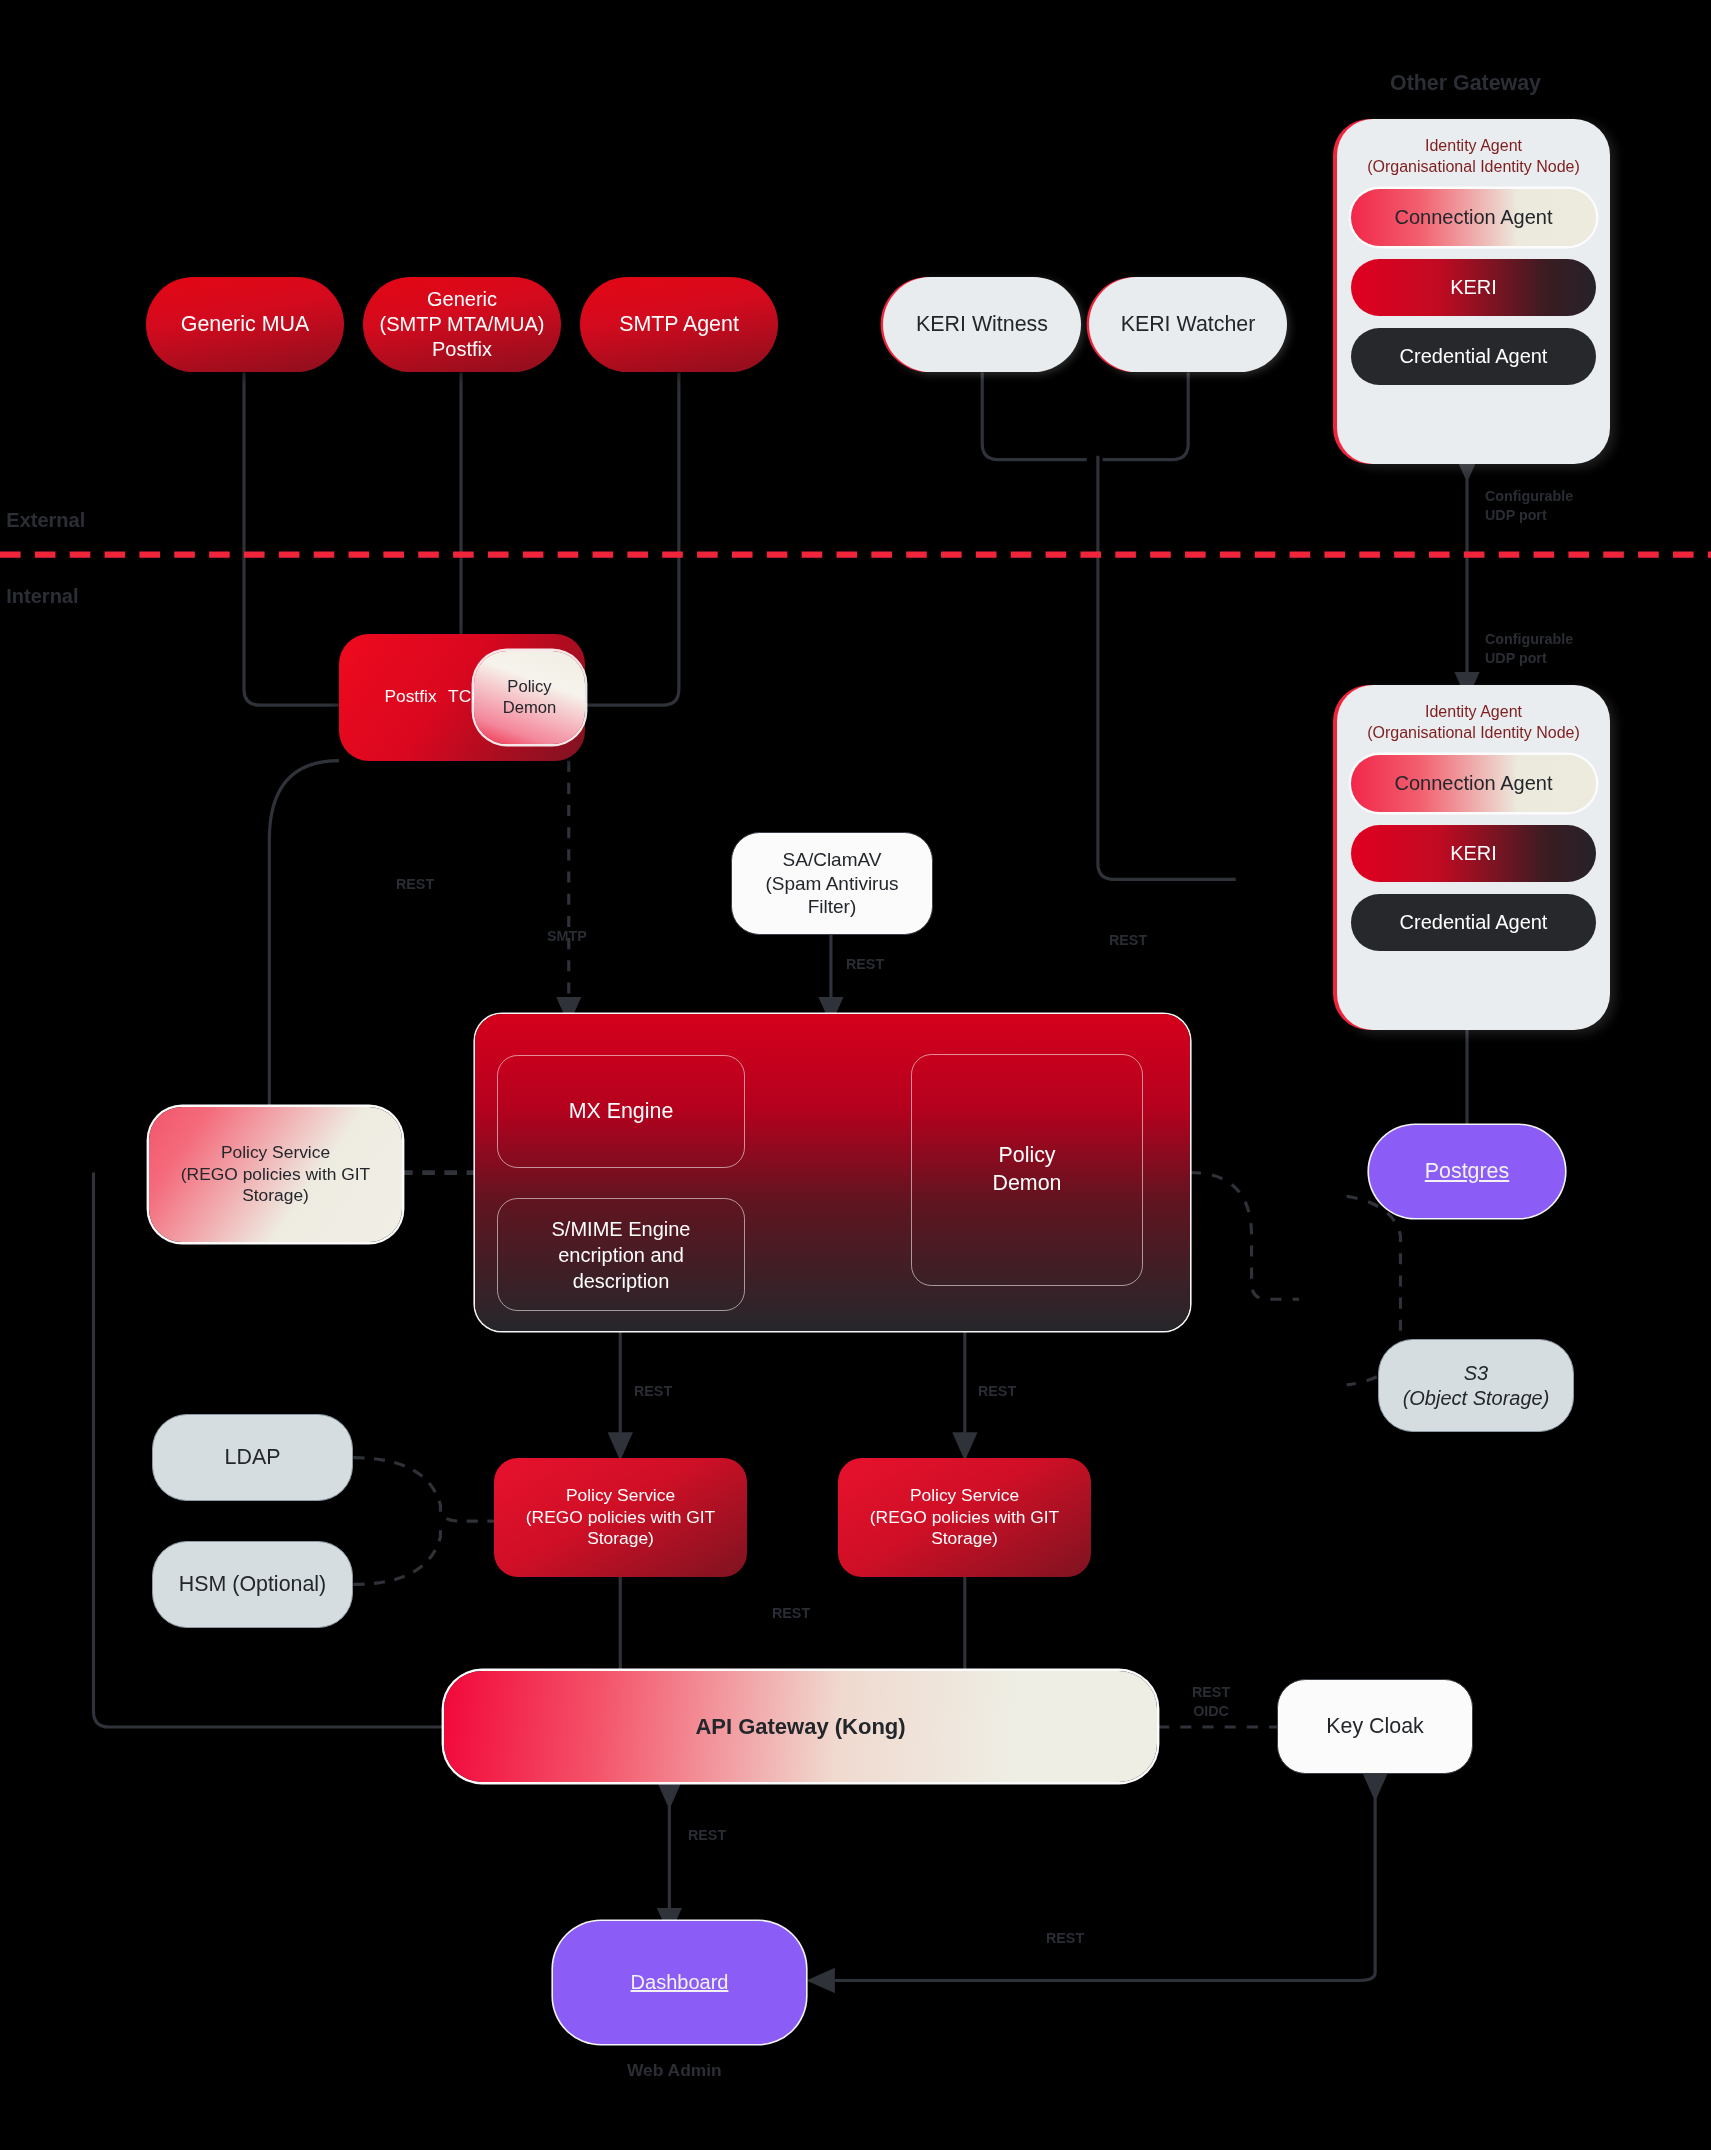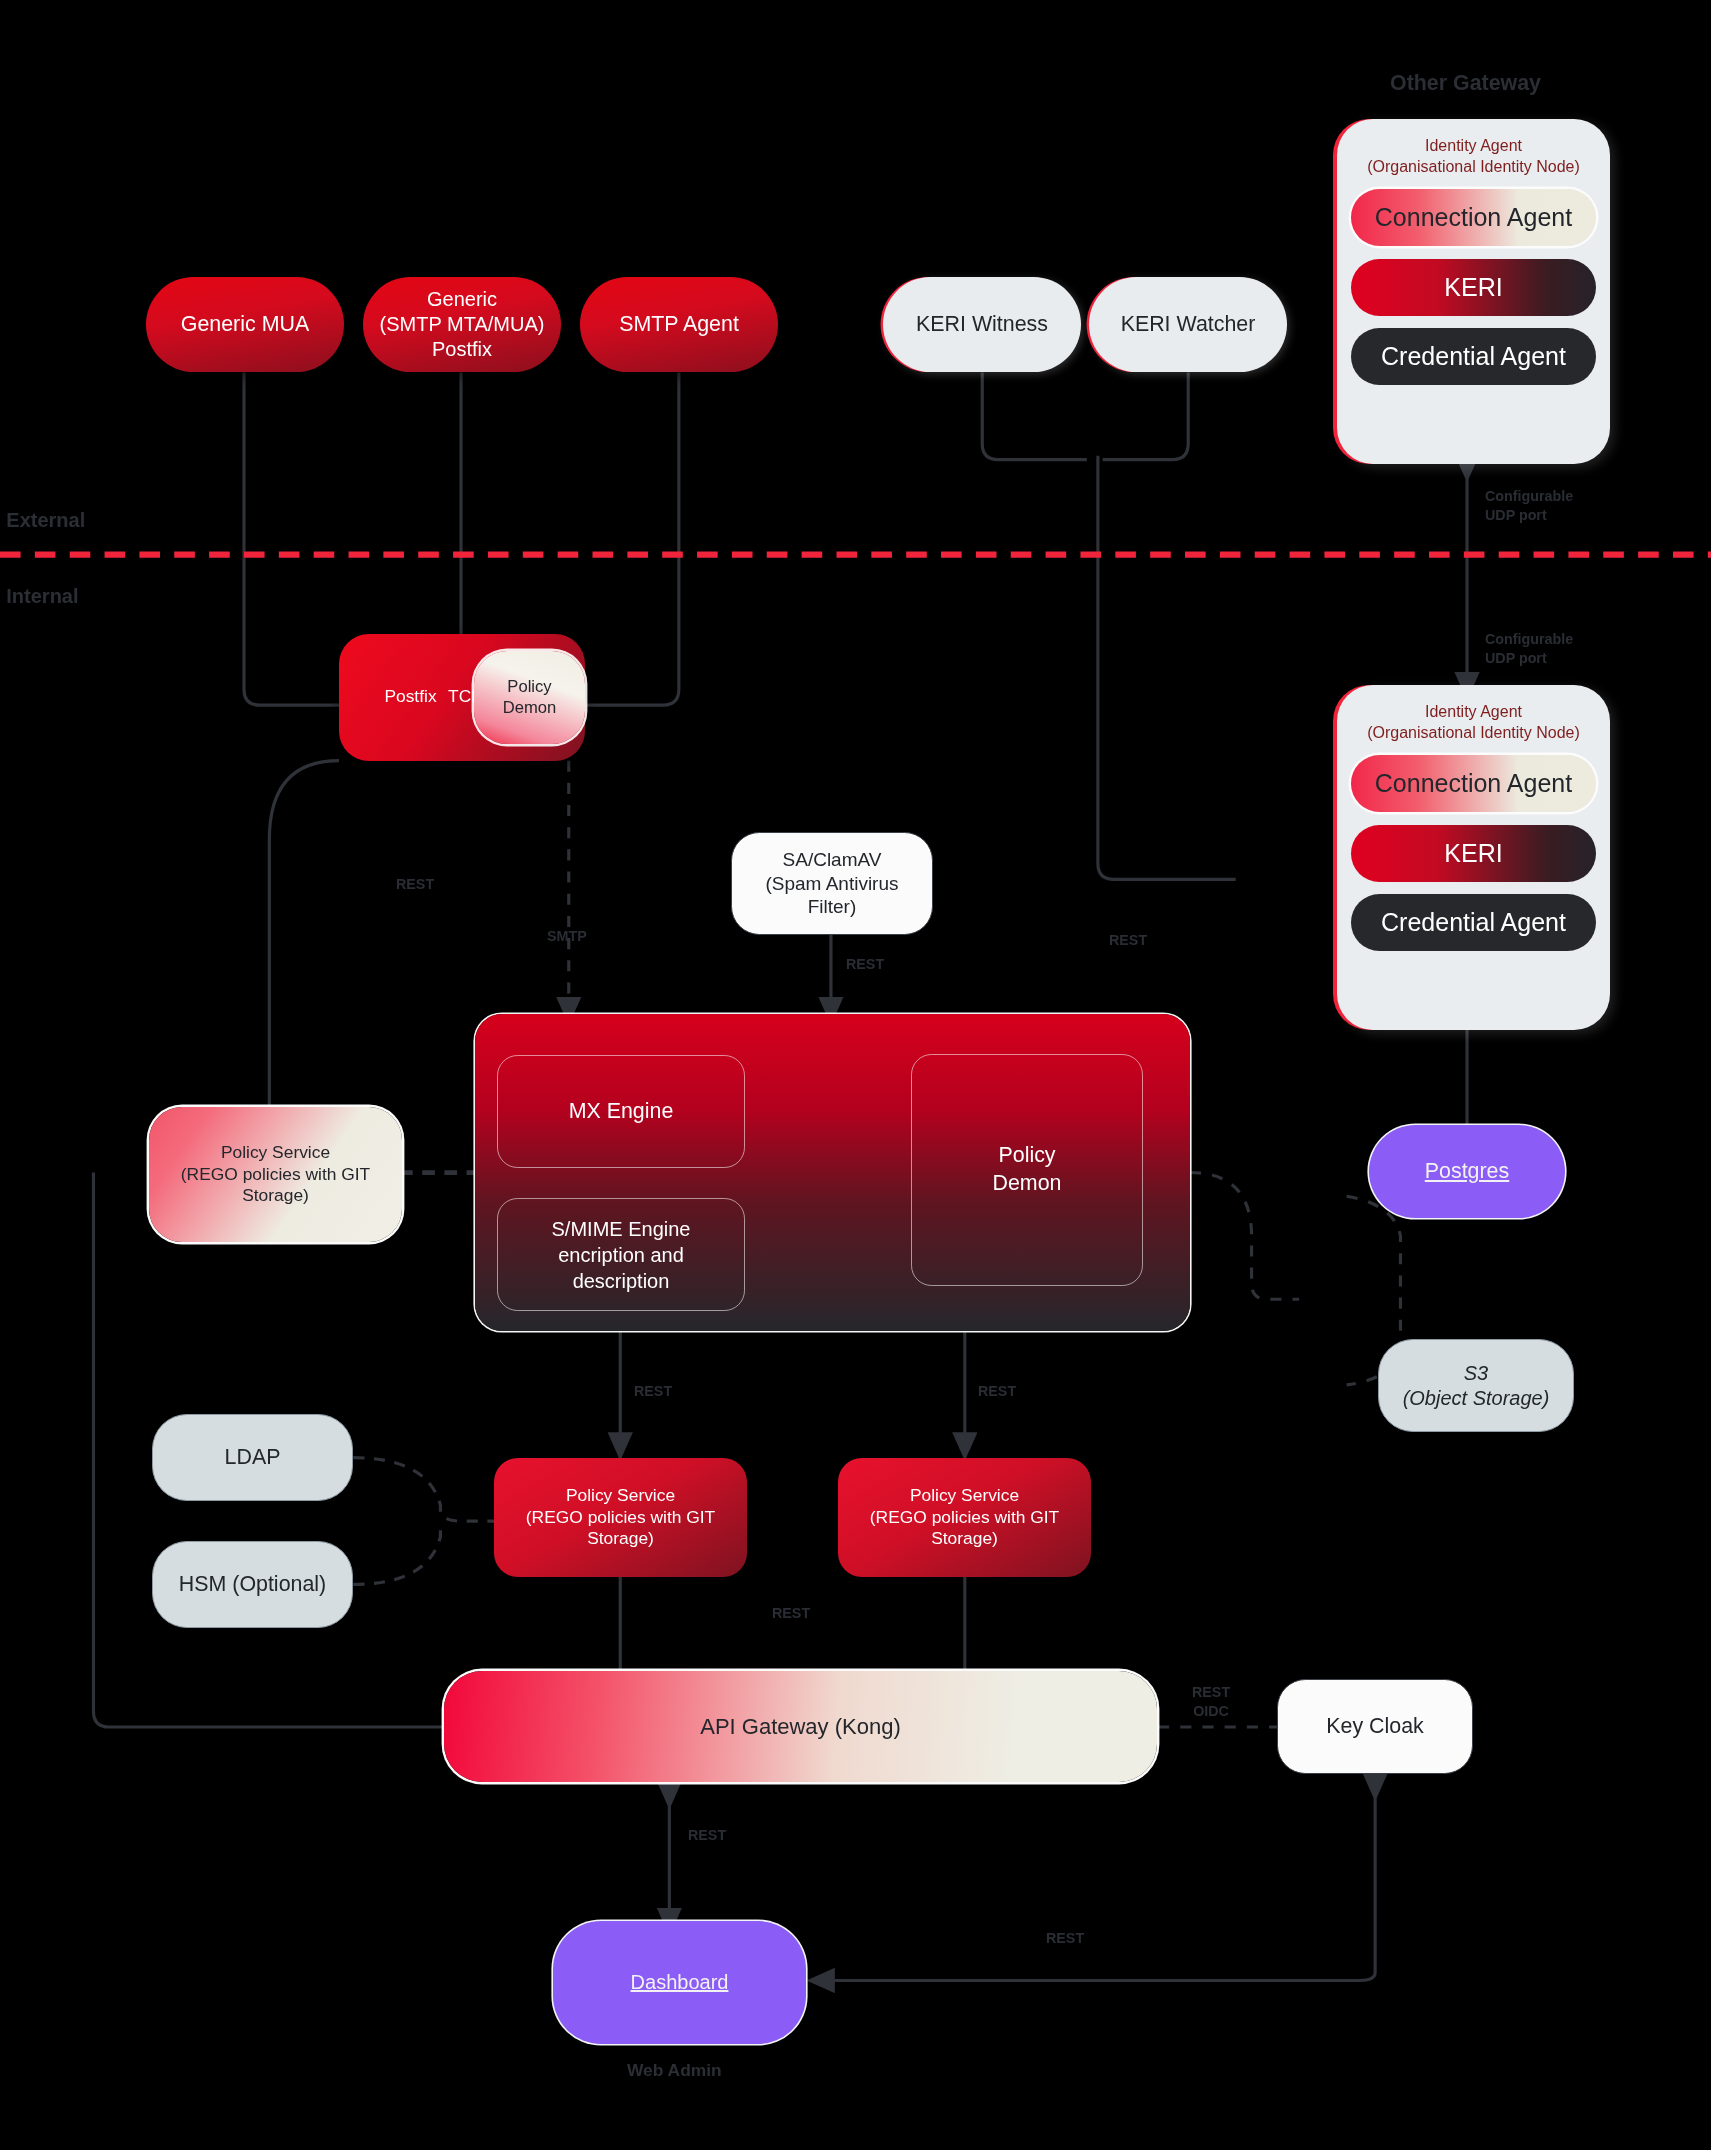--- a/index.html
+++ b/index.html
@@ -25,21 +25,21 @@
   .white-pill{background:#fbfbfb;color:#23262b;border-radius:28.5px;
               border:1.6px solid #3b4048;}
 
   
   .ia-card{position:absolute;background:#e9edf0;border-radius:36px;
            box-shadow:-4px 0 0 0 #f0253c, 4.8px 3.2px 11px rgba(255,255,255,.12);
            z-index:6;padding:11px 14.3px;box-sizing:border-box;}
   .ia-title{color:#7f1d1d;font-size:16px;text-align:center;line-height:1.3;
             white-space:pre-line;margin:6.3px 0 11px;}
   .ia-row{height:57px;border-radius:32px;display:flex;align-items:center;
-          justify-content:center;font-size:25px;margin-bottom:12.7px;}
+          justify-content:center;font-size:20px;margin-bottom:12.7px;}
   .ia-conn{background:linear-gradient(90deg,#f2274a 0%,#f25f6e 28%,#ece9dd 68%,#edeade 100%);
            color:#23262b;box-shadow:0 0 0 2.4px #fcfcfc;}
   .ia-keri{background:linear-gradient(90deg,#e00020 0%,#c30a22 35%,#3a1c22 80%,#26222a 100%);
            color:#fff;}
   .ia-cred{background:#26282c;color:#fff;margin-bottom:3.2px;}
 
   
   .engine{position:absolute;border-radius:27px;z-index:5;
           background:linear-gradient(180deg,#d5001c 0%,#b4011e 30%,#5e1520 60%,#25272b 100%);
           box-shadow:0 0 0 1.6px #f5f5f5;}
@@ -256,21 +256,21 @@
   <div class="node red-soft" style="left:838px;top:1458px;width:253px;height:119px;font-size:17.4px;">
     <span>Policy Service
 (REGO policies with GIT
 Storage)</span>
   </div>
 
   <div class="wire-label" style="left:634px;top:1382px;">REST</div>
   <div class="wire-label" style="left:978px;top:1382px;">REST</div>
   <div class="wire-label" style="left:772px;top:1604px;">REST</div>
 
-  <div class="node api-bar" style="left:444px;top:1671px;width:713px;height:111px;font-size:22px;">
+  <div class="node api-bar" style="left:444px;top:1671px;width:713px;height:111px;font-size:22px;font-weight:bold;">
     <span>API Gateway (Kong)</span>
   </div>
 
   <div class="node white-pill" style="left:1277px;top:1679px;width:196px;height:95px;font-size:21.4px;">
     <span>Key Cloak</span>
   </div>
   <div class="wire-label" style="left:1192px;top:1683px;">REST
 OIDC</div>
 
   <div class="node dark-pill" style="left:553px;top:1921px;width:253px;height:123px;font-size:20px;">

